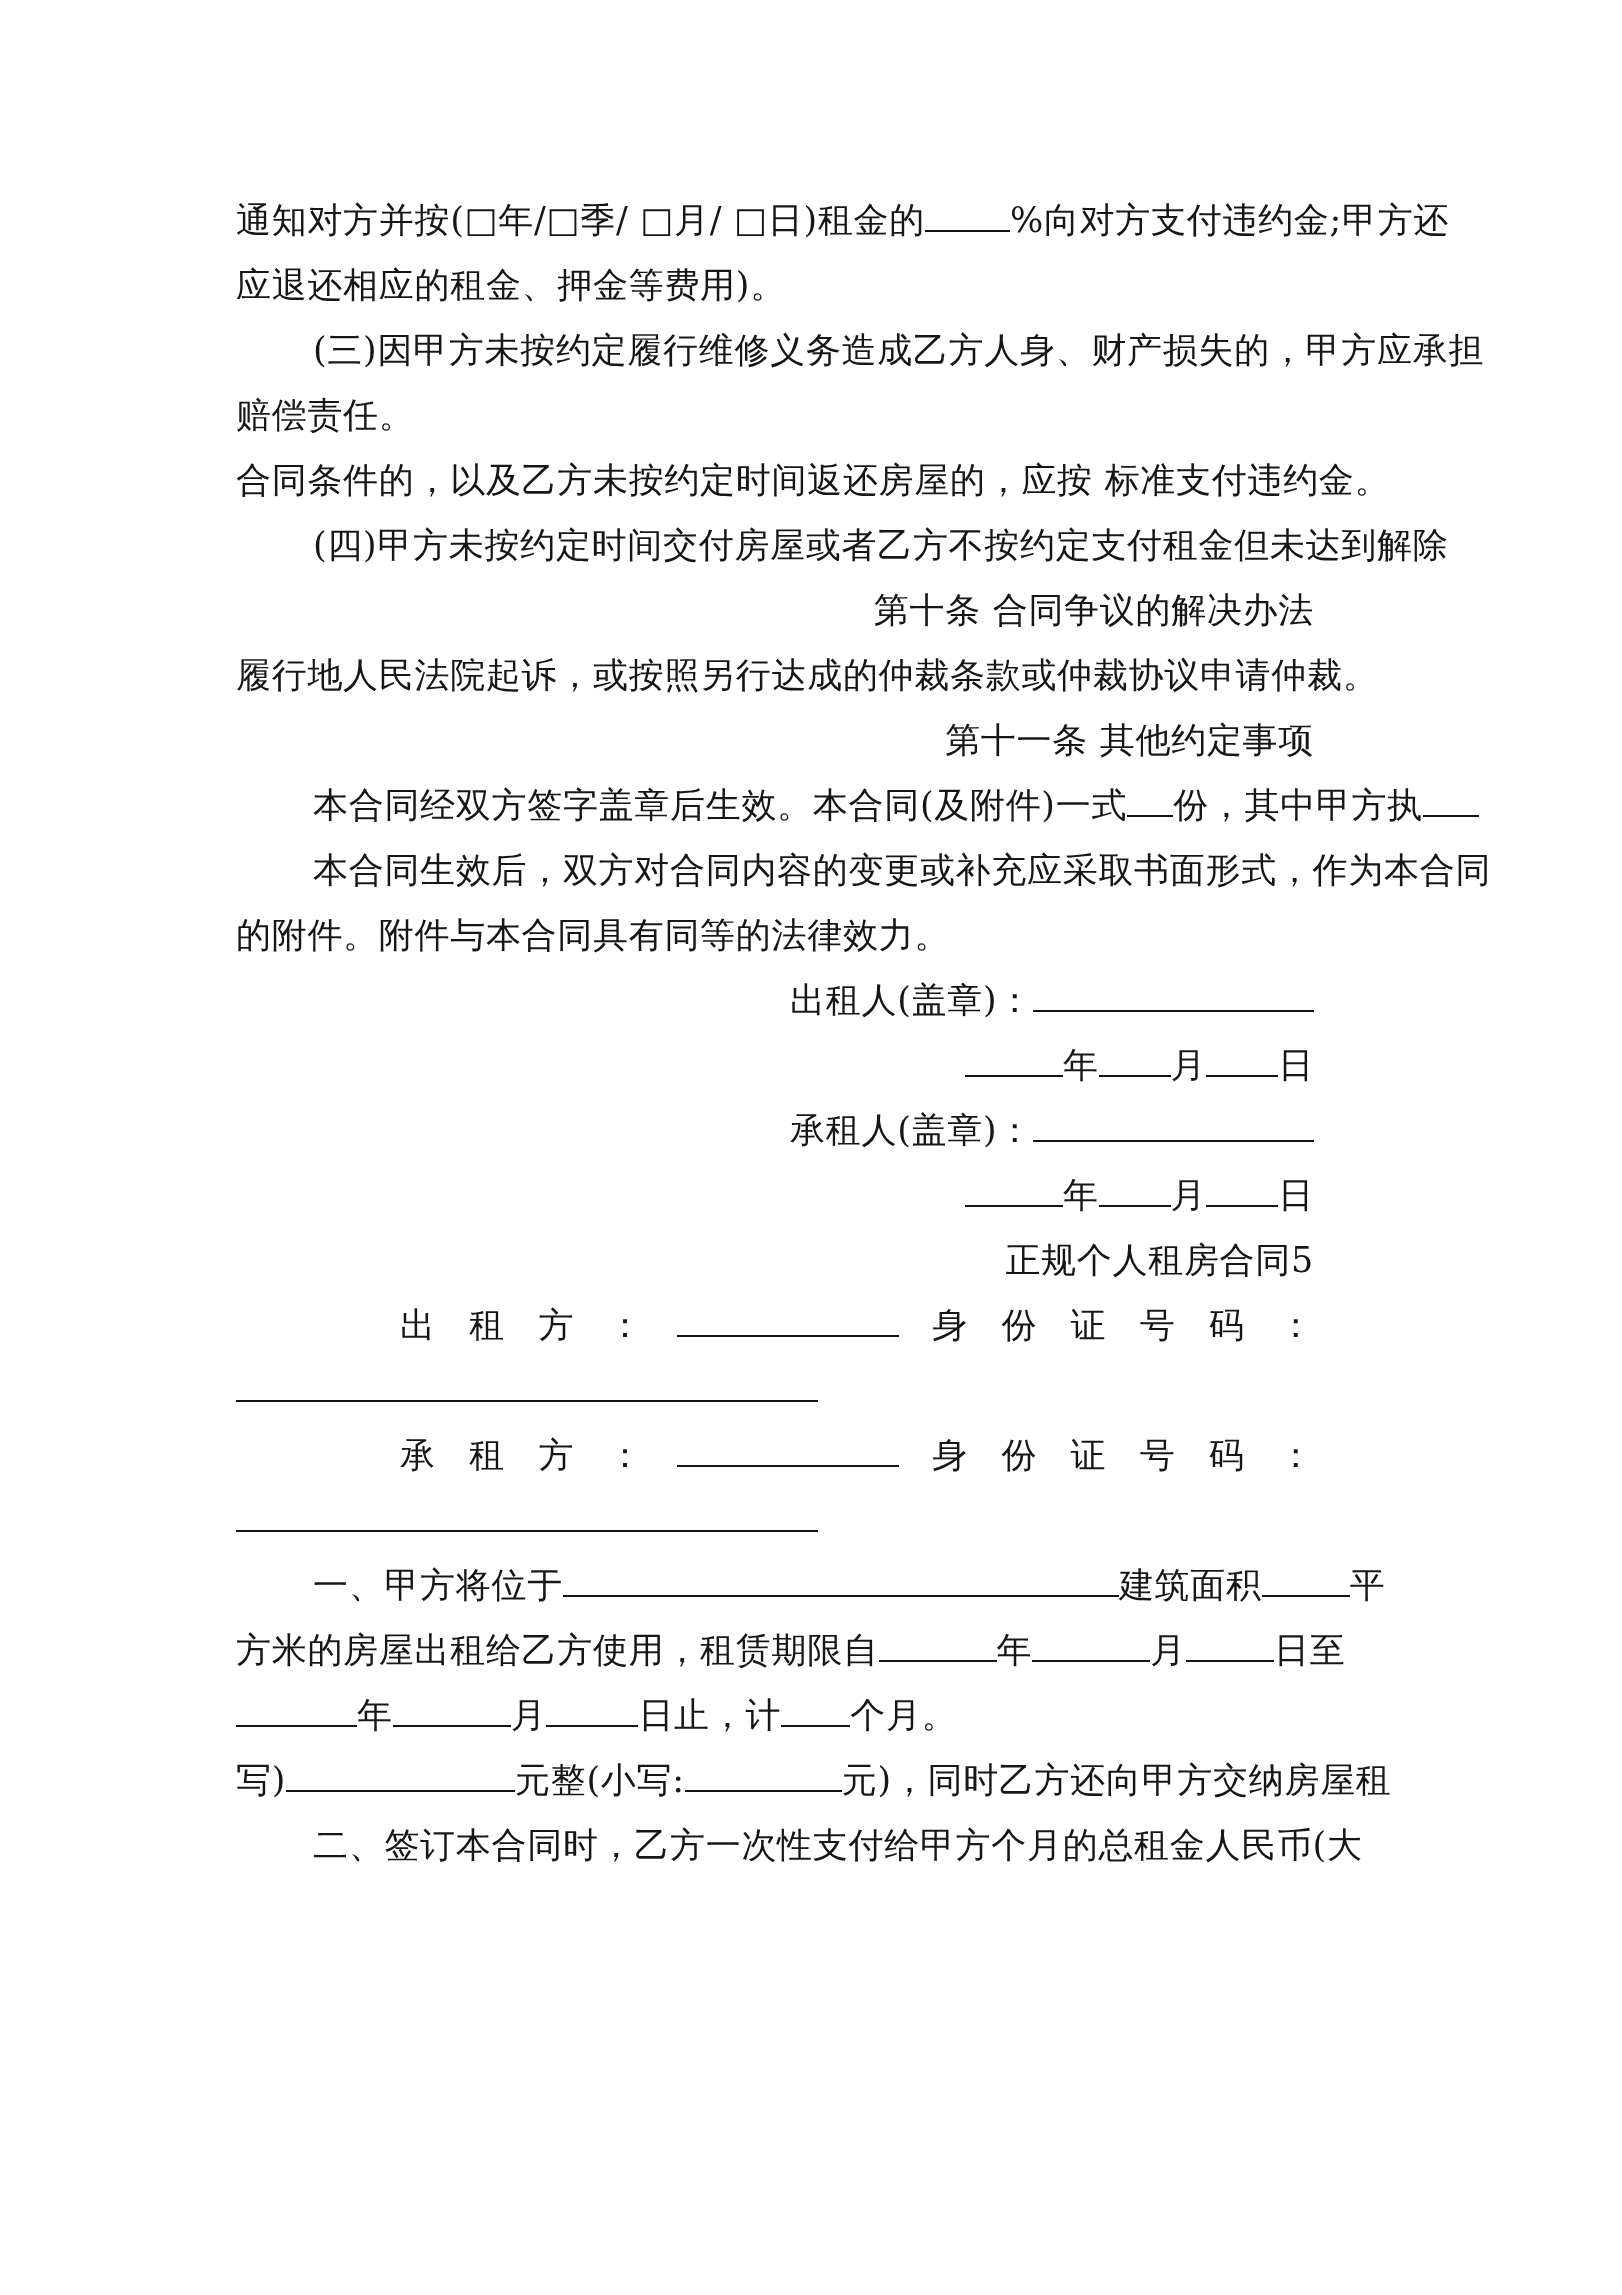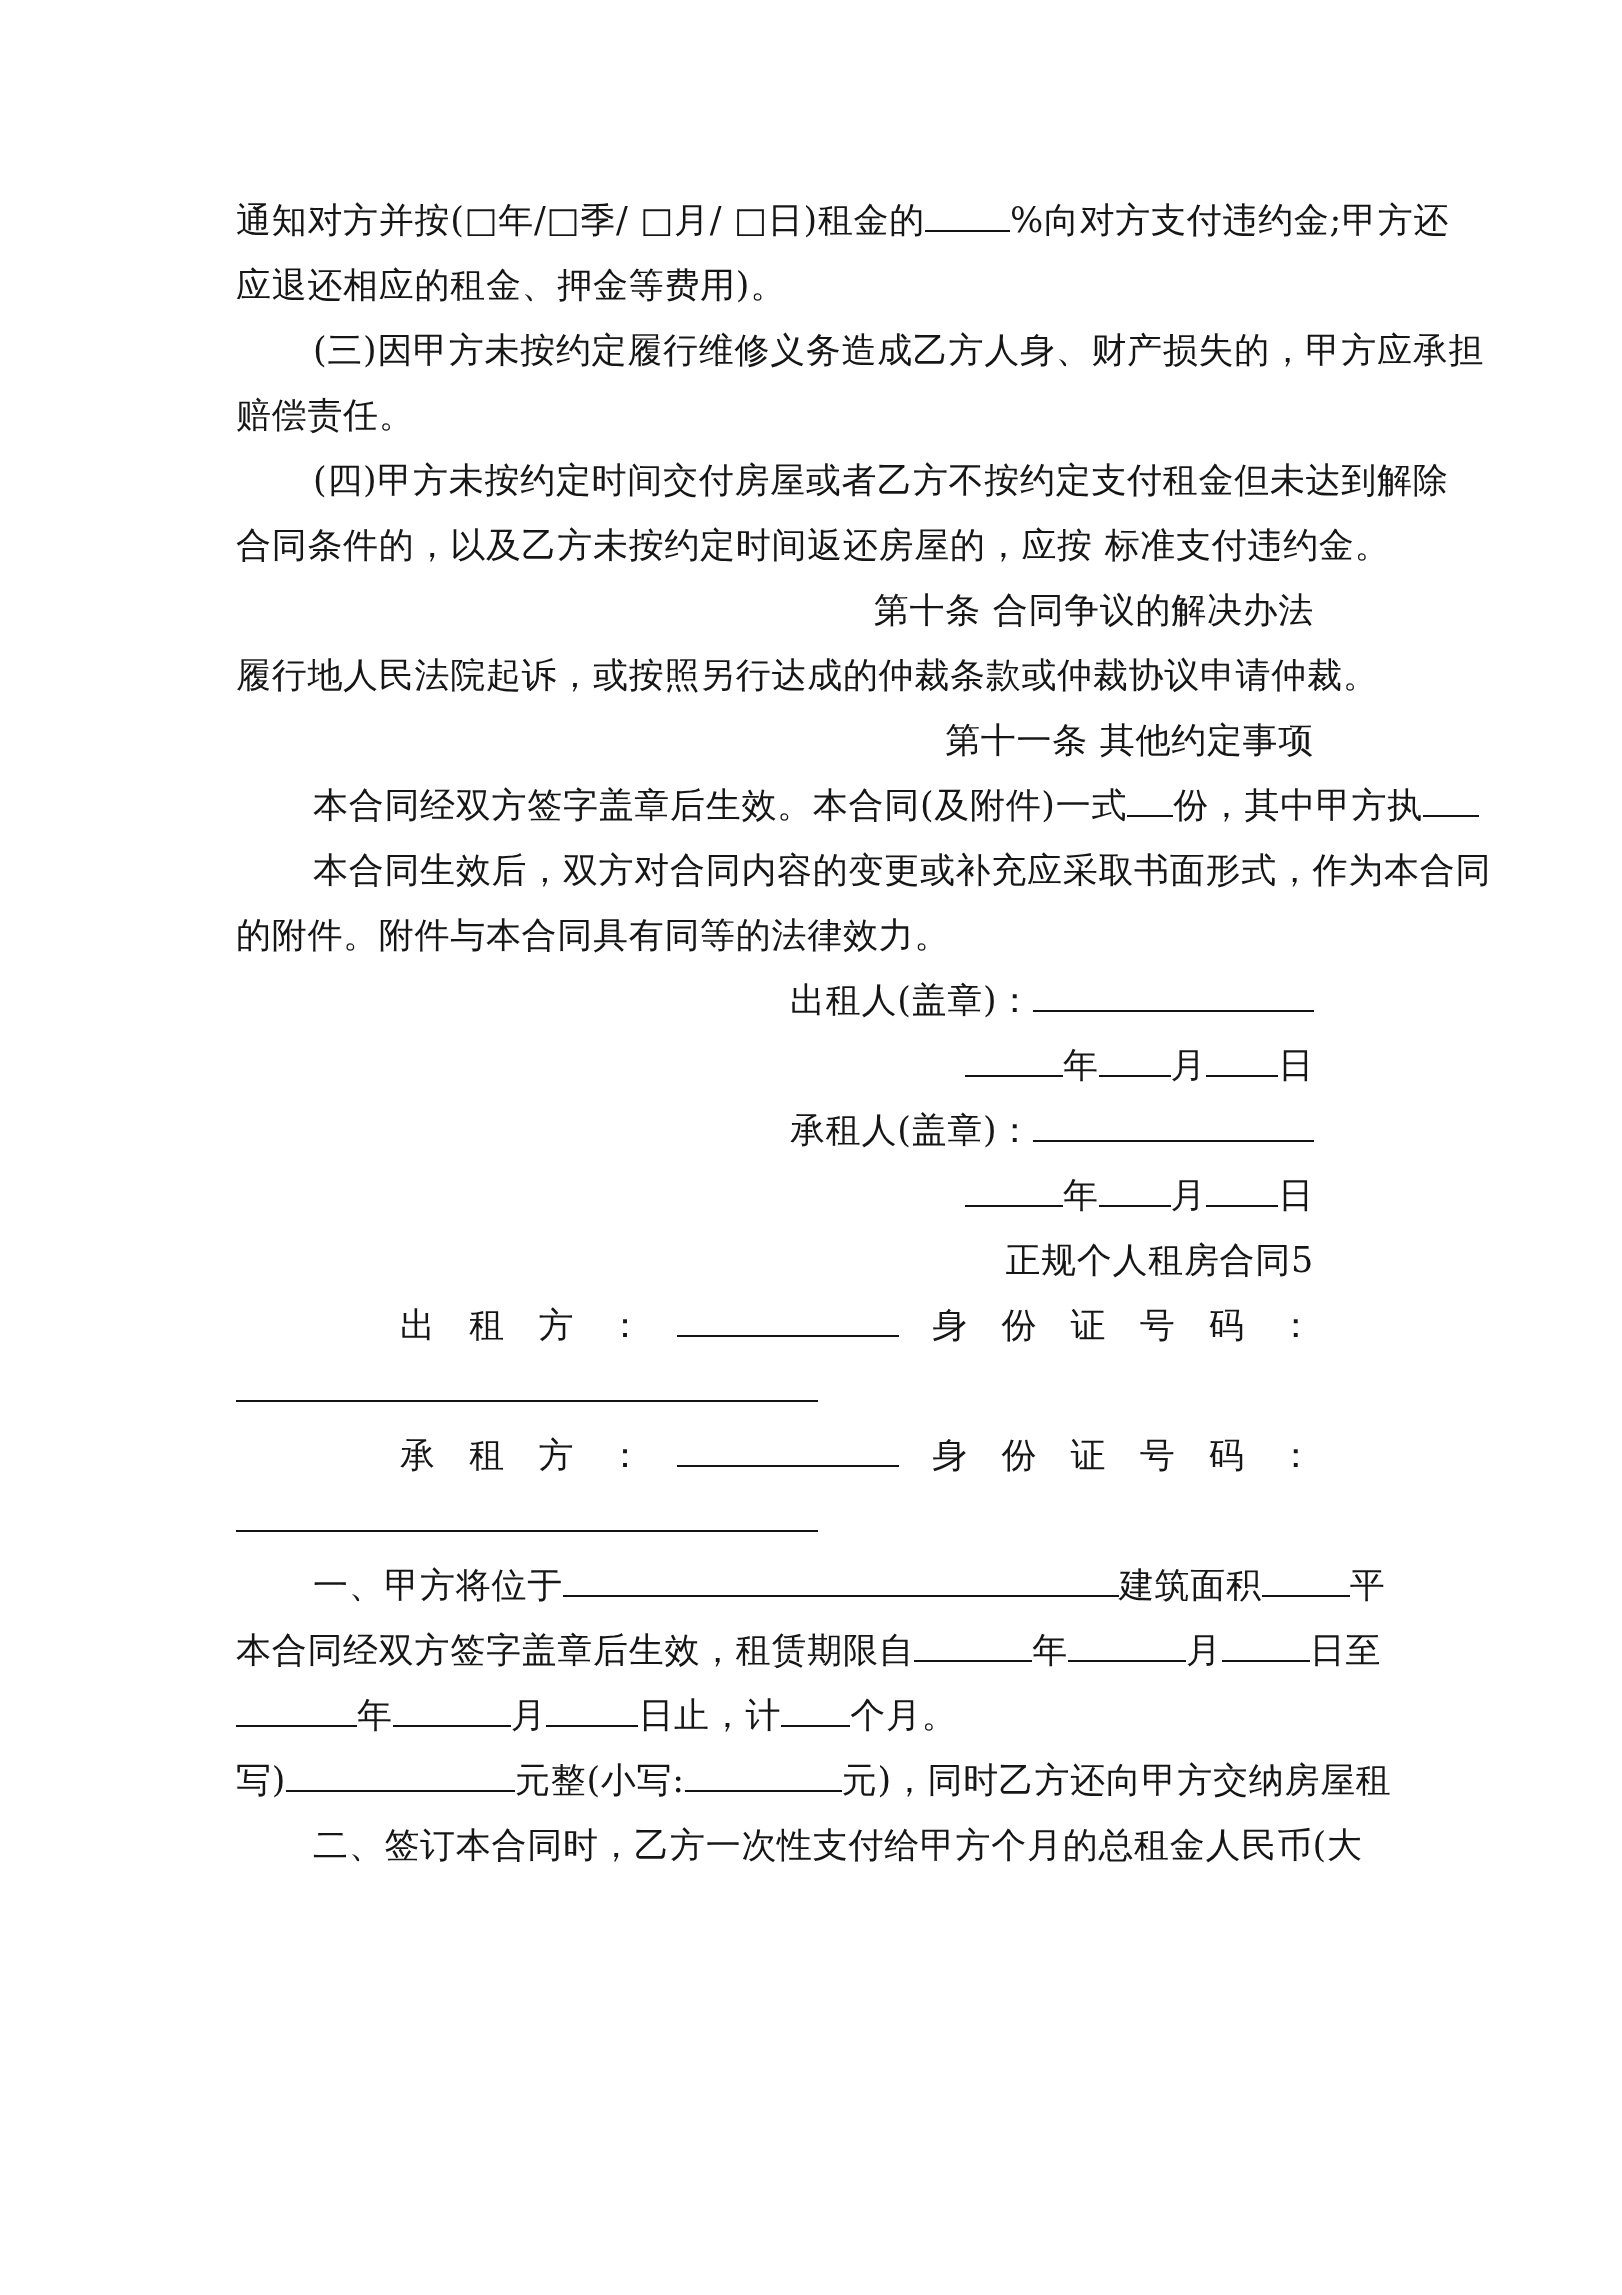--- a/index.html
+++ b/index.html
@@ -46,22 +46,22 @@
 </style>
 </head>
 <body>
 
 <div class="page">
   <div class="doc" id="doc">
       <div class="line"><span class="run">通知对方并按(□年/□季/ □月/ □日)租金的</span><span class="blank" style="width: 85px;"></span><span class="run">%向对方支付违约金;甲方还</span></div>
       <div class="line"><span class="run">应退还相应的租金、押金等费用)。</span></div>
       <div class="line indent"><span class="run">(三)因甲方未按约定履行维修义务造成乙方人身、财产损失的，甲方应承担</span></div>
       <div class="line"><span class="run">赔偿责任。</span></div>
+      <div class="line"><span class="run">合同条件的，以及乙方未按约定时间返还房屋的，应按 标准支付违约金。</span></div>
       <div class="line indent"><span class="run">(四)甲方未按约定时间交付房屋或者乙方不按约定支付租金但未达到解除</span></div>
-      <div class="line"><span class="run">合同条件的，以及乙方未按约定时间返还房屋的，应按 标准支付违约金。</span></div>
       <div class="line indent"><span class="run">第十条 合同争议的解决办法</span></div>
       <div class="line"><span class="run">履行地人民法院起诉，或按照另行达成的仲裁条款或仲裁协议申请仲裁。</span></div>
       <div class="line indent"><span class="run">第十一条 其他约定事项</span></div>
       <div class="line indent"><span class="run">本合同经双方签字盖章后生效。本合同(及附件)一式</span><span class="blank" style="width: 46px;"></span><span class="run">份，其中甲方执</span><span class="blank" style="width: 56px;"></span></div>
       <div class="line indent"><span class="run">本合同生效后，双方对合同内容的变更或补充应采取书面形式，作为本合同</span></div>
       <div class="line"><span class="run">的附件。附件与本合同具有同等的法律效力。</span></div>
       <div class="line indent"><span class="run">出租人(盖章)：</span><span class="blank" style="width: 281px;"></span></div>
       <div class="line indent"><span class="blank" style="width: 98px;"></span><span class="run">年</span><span class="blank" style="width: 72px;"></span><span class="run">月</span><span class="blank" style="width: 72px;"></span><span class="run">日</span></div>
       <div class="line indent"><span class="run">承租人(盖章)：</span><span class="blank" style="width: 281px;"></span></div>
       <div class="line indent"><span class="blank" style="width: 98px;"></span><span class="run">年</span><span class="blank" style="width: 72px;"></span><span class="run">月</span><span class="blank" style="width: 72px;"></span><span class="run">日</span></div>
@@ -88,19 +88,19 @@
         <span class="blank" style="width: 222px;"></span>
         <span class="char">身</span>
         <span class="char">份</span>
         <span class="char">证</span>
         <span class="char">号</span>
         <span class="char">码</span>
         <span class="char">：</span>
       </div>
       <div class="line"><span class="blank" style="width: 582px;"></span></div>
       <div class="line indent"><span class="run">一、甲方将位于</span><span class="blank" style="width: 556px;"></span><span class="run">建筑面积</span><span class="blank" style="width: 88px;"></span><span class="run">平</span></div>
-      <div class="line"><span class="run">本合同经双方签字盖章后生效，租赁期限自</span><span class="blank" style="width: 118px;"></span><span class="run">年</span><span class="blank" style="width: 118px;"></span><span class="run">月</span><span class="blank" style="width: 88px;"></span><span class="run">日至</span></div>
+      <div class="line"><span class="run">方米的房屋出租给乙方使用，租赁期限自</span><span class="blank" style="width: 118px;"></span><span class="run">年</span><span class="blank" style="width: 118px;"></span><span class="run">月</span><span class="blank" style="width: 88px;"></span><span class="run">日至</span></div>
       <div class="line"><span class="blank" style="width: 121px;"></span><span class="run">年</span><span class="blank" style="width: 118px;"></span><span class="run">月</span><span class="blank" style="width: 92px;"></span><span class="run">日止，计</span><span class="blank" style="width: 69px;"></span><span class="run">个月。</span></div>
       <div class="line"><span class="run">写)</span><span class="blank" style="width: 229px;"></span><span class="run">元整(小写:</span><span class="blank" style="width: 157px;"></span><span class="run">元)，同时乙方还向甲方交纳房屋租</span></div>
       <div class="line indent"><span class="run">二、签订本合同时，乙方一次性支付给甲方个月的总租金人民币(大</span></div>
     </div>
 </div>
 
 
 </body></html>

